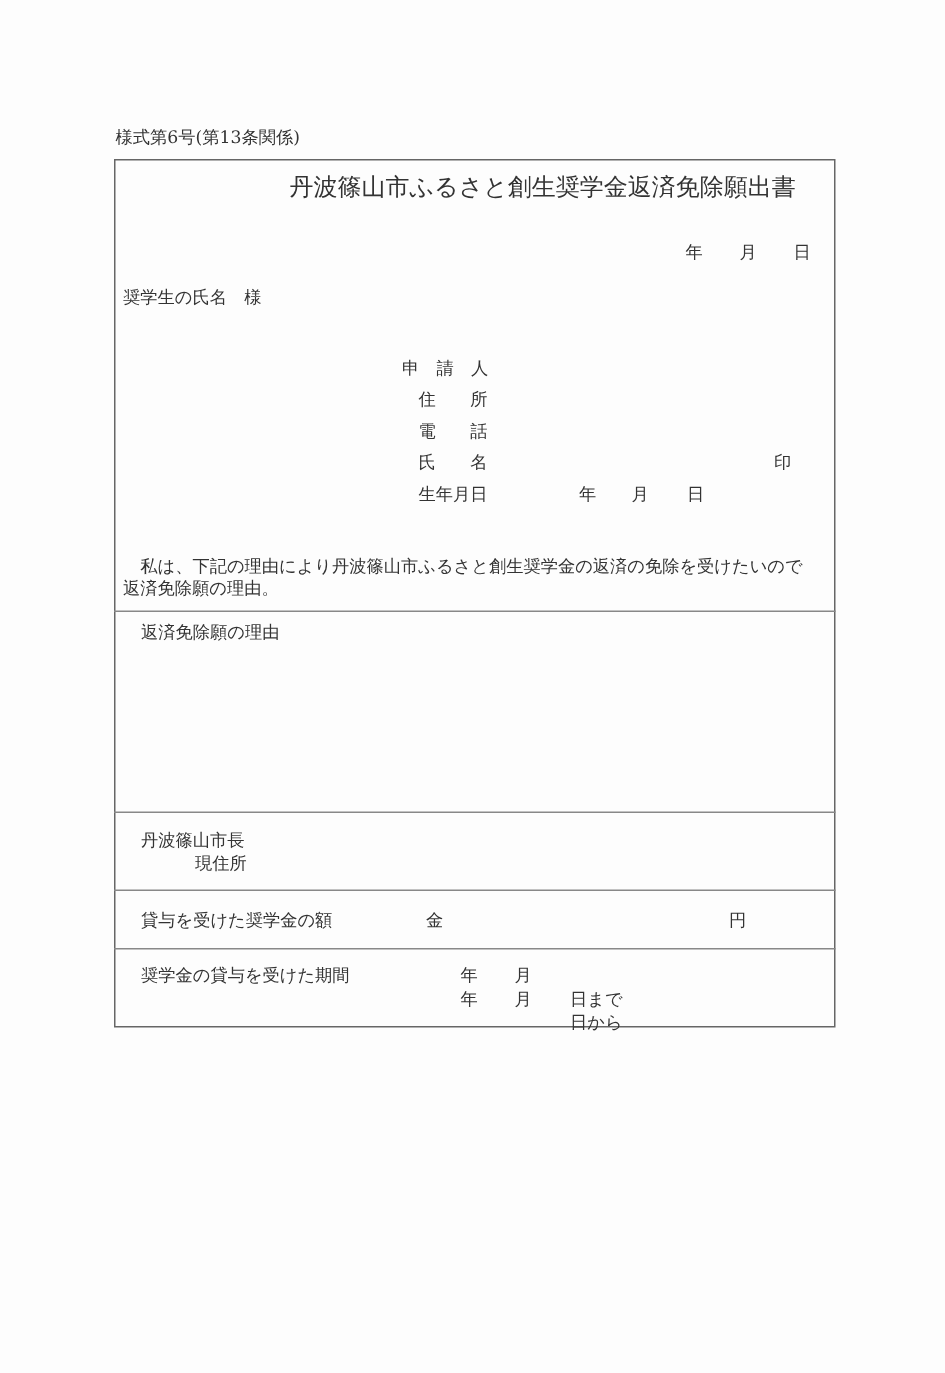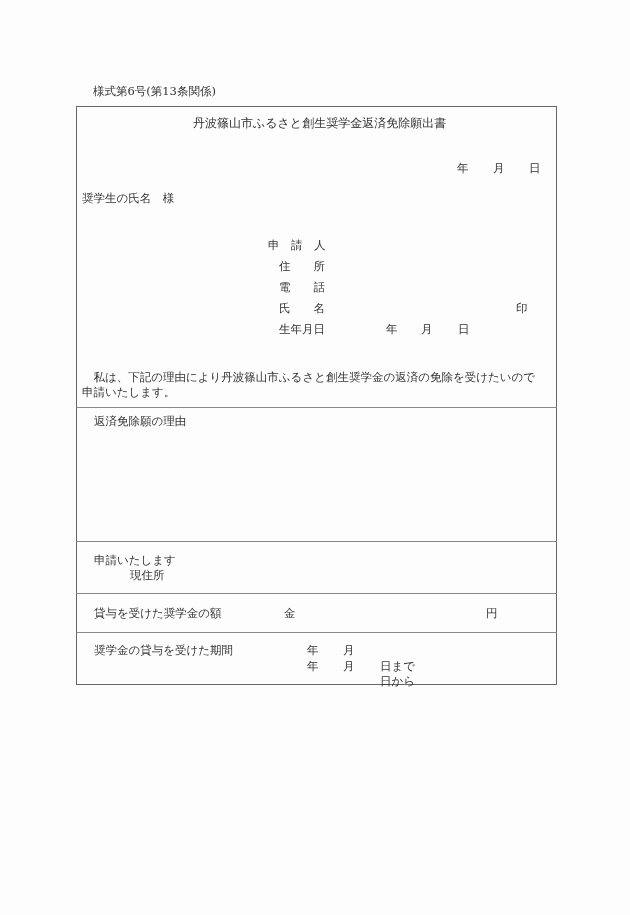--- a/index.html
+++ b/index.html
@@ -1,59 +1,59 @@
 <!DOCTYPE html>
 <html><head>
 <meta charset="utf-8">
 <style>
   html, body { margin: 0; padding: 0; }
   body {
     width: 630px; height: 915px; background: #fdfdfd; position: relative; overflow: hidden;
     font-family: "DejaVu Serif", "Liberation Serif", serif; color: #333; font-size: 11.5px;
   }
   .abs { position: absolute; white-space: nowrap; line-height: 1; }
-  .form-label { left: 77px; top: 86px; font-size: 11.5px; margin-left: 16px; }
+  .form-label { left: 77px; top: 86px; font-size: 11.5px; }
   .box { position: absolute; left: 76px; top: 106px; width: 479px; height: 577px; border: 1.5px solid #666; }
   .hline { position: absolute; left: 76px; width: 481px; height: 0; border-top: 1.5px solid #888; }
 </style>
 </head>
 <body>
 
 <div class="abs form-label">様式第6号(第13条関係)</div>
 
 <div class="box"></div>
 <div class="hline" style="top:407px"></div>
 <div class="hline" style="top:541px"></div>
 <div class="hline" style="top:593px"></div>
 <div class="hline" style="top:632px"></div>
 
-<div class="abs" style="left:193px;top:117px;font-size:12px">丹波篠山市ふるさと創生奨学金返済免除願出書</div>
+<div class="abs" style="left:193px;top:117px;font-size:16px">丹波篠山市ふるさと創生奨学金返済免除願出書</div>
 
 <div class="abs" style="left:457px;top:163px">年</div>
 <div class="abs" style="left:493px;top:163px">月</div>
 <div class="abs" style="left:529px;top:163px">日</div>
 
 <div class="abs" style="left:82px;top:193px">奨学生の氏名　様</div>
 
 <div class="abs" style="left:268px;top:240px">申　請　人</div>
 <div class="abs" style="left:279px;top:261px">住　　所</div>
 <div class="abs" style="left:279px;top:282px">電　　話</div>
 <div class="abs" style="left:279px;top:303px">氏　　名</div>
 <div class="abs" style="left:516px;top:303px">印</div>
 <div class="abs" style="left:279px;top:324px">生年月日</div>
 <div class="abs" style="left:386px;top:324px">年</div>
 <div class="abs" style="left:421px;top:324px">月</div>
 <div class="abs" style="left:458px;top:324px">日</div>
 
 <div class="abs" style="left:82px;top:372px">　私は、下記の理由により丹波篠山市ふるさと創生奨学金の返済の免除を受けたいので</div>
-<div class="abs" style="left:82px;top:387px">申請いたします。</div>
+<div class="abs" style="left:82px;top:387px">返済免除願の理由。</div>
 
 <div class="abs" style="left:94px;top:416px">返済免除願の理由</div>
 
-<div class="abs" style="left:94px;top:555px">申請いたします</div>
+<div class="abs" style="left:94px;top:555px">丹波篠山市長</div>
 <div class="abs" style="left:130px;top:570px">現住所</div>
 
 <div class="abs" style="left:94px;top:608px">貸与を受けた奨学金の額</div>
 <div class="abs" style="left:284px;top:608px">金</div>
 <div class="abs" style="left:486px;top:608px">円</div>
 
 <div class="abs" style="left:94px;top:645px">奨学金の貸与を受けた期間</div>
 <div class="abs" style="left:307px;top:645px">年</div>
 <div class="abs" style="left:343px;top:645px">月</div>
 <div class="abs" style="left:380px;top:676px">日から</div>

